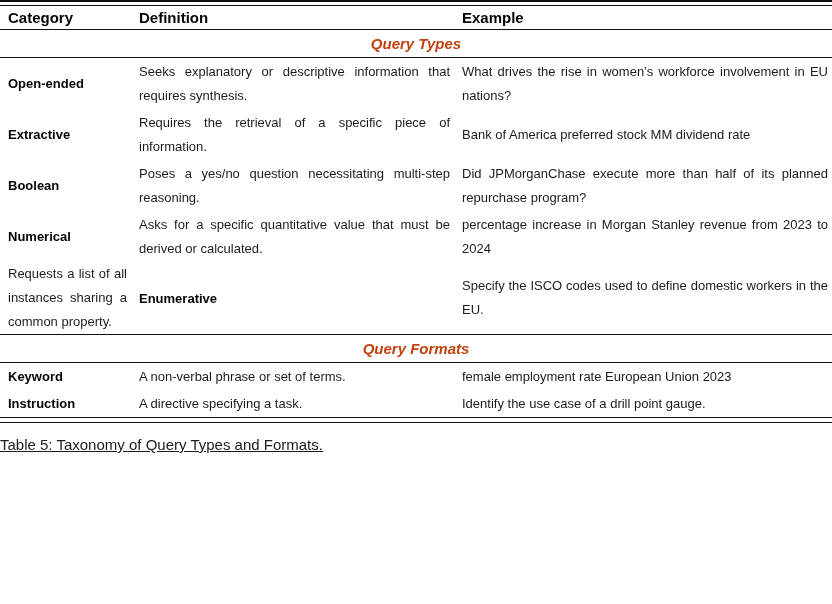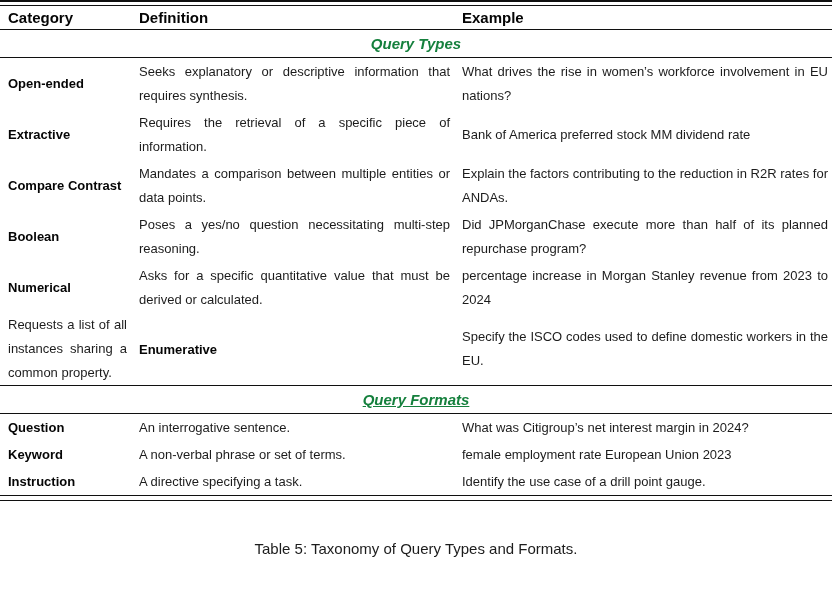--- a/index.html
+++ b/index.html
@@ -50,25 +50,24 @@
   }
   .section-row {
     min-height: 27px;
     border-bottom: 1.5px solid #101010;
     display: flex;
     align-items: center;
     justify-content: center;
     font-weight: 700;
     font-style: italic;
     font-size: 15px;
-    color: #15803d;
+    color: #c2410c;
   }
   .section-row.bordered-top {
     border-top: 1.5px solid #101010;
-    text-decoration: underline;
   }
   .row {
     font-size: 13px;
     line-height: 24px;
   }
   .row-type {
     min-height: 51px;
   }
   .row-format {
     min-height: 27px;
@@ -87,24 +86,25 @@
     text-align-last: left;
     padding-right: 12px;
     color: #1c1c1c;
   }
   .cell.example {
     text-align: justify;
     text-align-last: left;
     color: #1c1c1c;
   }
   .caption {
-    margin-top: 39px;
-    text-align: center;
+    margin-top: 13px;
+    text-align: left;
     font-size: 15px;
     color: #1c1c1c;
+    text-decoration: underline;
   }
 </style>
 </head>
 <body>
 
 <div class="page">
   <div class="tbl">
     <div class="topline"></div>
     <div class="grid-row header-row">
       <div class="cell">Category</div>
@@ -119,48 +119,38 @@
           <div class="cell category">Open-ended</div>
           <div class="cell definition">Seeks explanatory or descriptive information that requires synthesis.</div>
           <div class="cell example">What drives the rise in women’s workforce involvement in EU nations?</div>
         </div>
         <div class="grid-row row row-type">
           <div class="cell category">Extractive</div>
           <div class="cell definition">Requires the retrieval of a specific piece of information.</div>
           <div class="cell example">Bank of America preferred stock MM dividend rate</div>
         </div>
         <div class="grid-row row row-type">
-          <div class="cell category">Compare Contrast</div>
-          <div class="cell definition">Mandates a comparison between multiple entities or data points.</div>
-          <div class="cell example">Explain the factors contributing to the reduction in R2R rates for ANDAs.</div>
-        </div>
-        <div class="grid-row row row-type">
           <div class="cell category">Boolean</div>
           <div class="cell definition">Poses a yes/no question necessitating multi-step reasoning.</div>
           <div class="cell example">Did JPMorganChase execute more than half of its planned repurchase program?</div>
         </div>
         <div class="grid-row row row-type">
           <div class="cell category">Numerical</div>
           <div class="cell definition">Asks for a specific quantitative value that must be derived or calculated.</div>
           <div class="cell example">percentage increase in Morgan Stanley revenue from 2023 to 2024</div>
         </div>
         <div class="grid-row row row-type">
           <div class="cell definition">Requests a list of all instances sharing a common property.</div>
           <div class="cell category">Enumerative</div>
           <div class="cell example">Specify the ISCO codes used to define domestic workers in the EU.</div>
         </div>
         <div class="section-row bordered-top">
           <span>Query Formats</span>
         </div>
         <div class="grid-row row row-format">
-          <div class="cell category">Question</div>
-          <div class="cell definition">An interrogative sentence.</div>
-          <div class="cell example">What was Citigroup’s net interest margin in 2024?</div>
-        </div>
-        <div class="grid-row row row-format">
           <div class="cell category">Keyword</div>
           <div class="cell definition">A non-verbal phrase or set of terms.</div>
           <div class="cell example">female employment rate European Union 2023</div>
         </div>
         <div class="grid-row row row-format">
           <div class="cell category">Instruction</div>
           <div class="cell definition">A directive specifying a task.</div>
           <div class="cell example">Identify the use case of a drill point gauge.</div>
         </div>
       </div>

